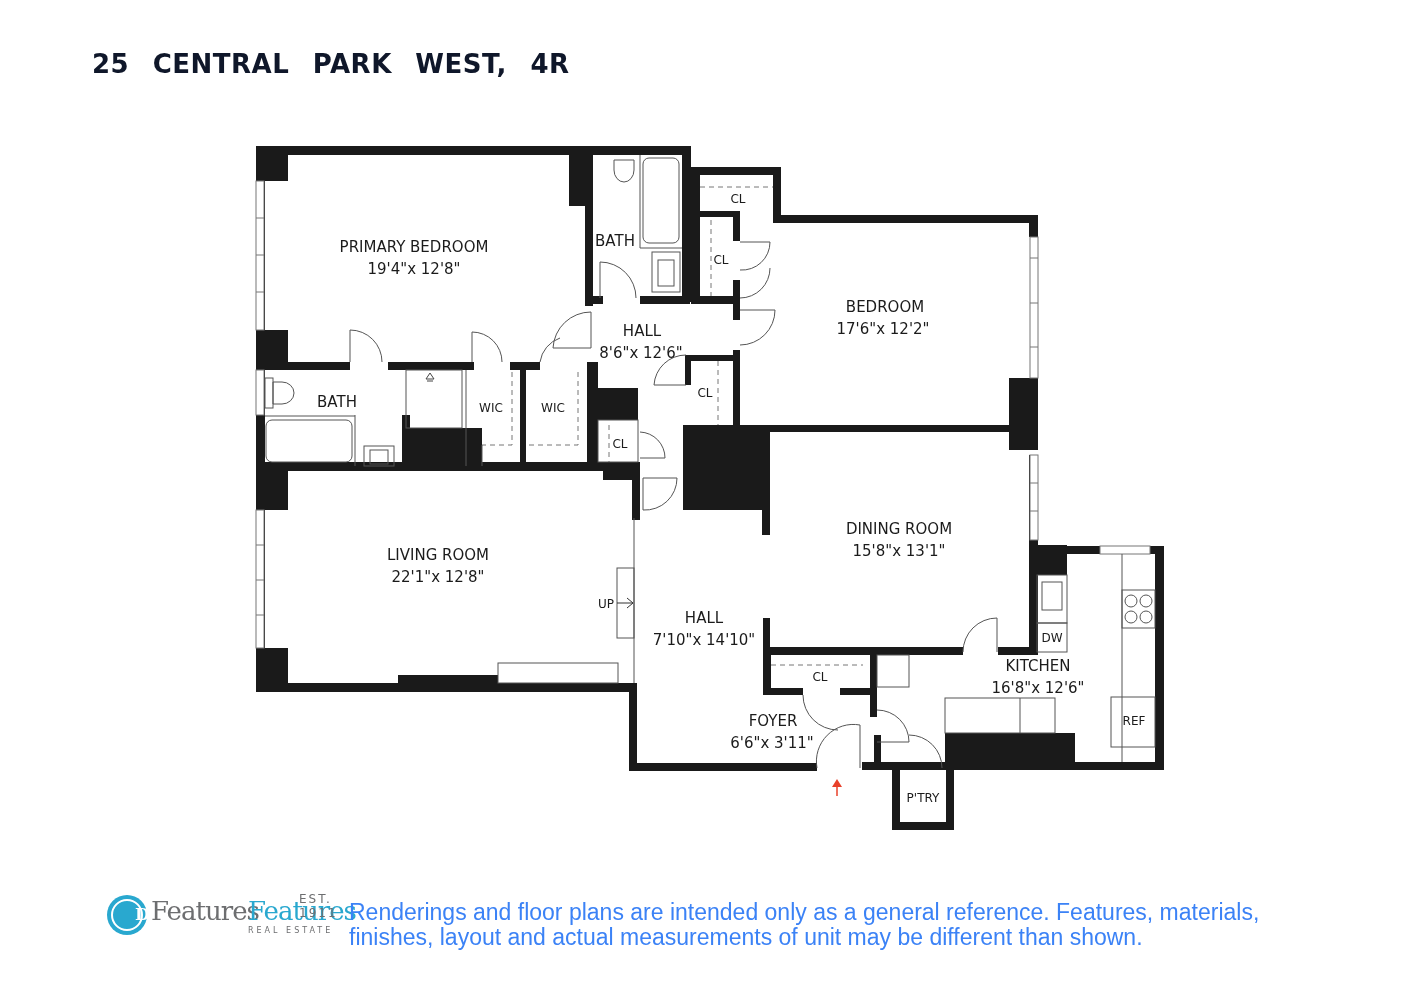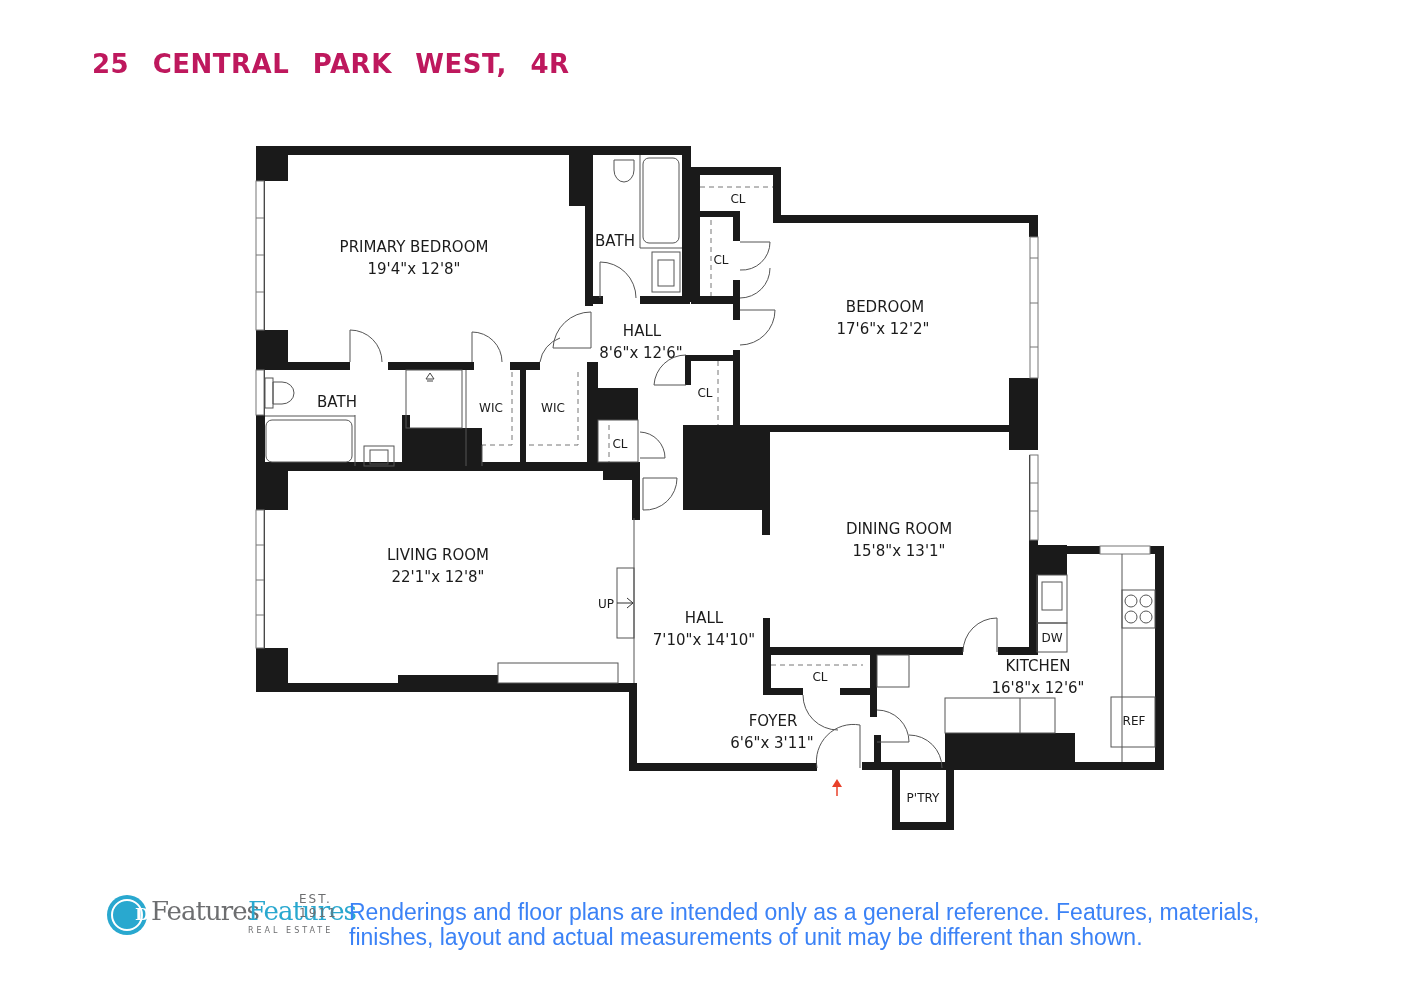--- a/index.html
+++ b/index.html
@@ -1,17 +1,17 @@
 <!DOCTYPE html>
 <html><head>
 <meta charset="utf-8">
 <style>
   html, body { margin: 0; padding: 0; background: #ffffff; }
   body { width: 1415px; height: 1000px; position: relative; overflow: hidden; font-family: "DejaVu Sans", sans-serif; }
-  .title { position: absolute; left: 92px; top: 49px; font-family: "DejaVu Sans", sans-serif; font-weight: bold; font-size: 26px; color: #be185d; word-spacing: 14px; letter-spacing: 0.5px; }
+  .title { position: absolute; left: 92px; top: 49px; font-family: "DejaVu Sans", sans-serif; font-weight: bold; font-size: 26px; color: #0f172a; word-spacing: 14px; letter-spacing: 0.5px; }
   .plan { position: absolute; left: 0; top: 0; }
   .room-label { font-family: "DejaVu Sans", sans-serif; font-size: 15px; fill: #1b1b1b; text-anchor: middle; }
   .room-dim { font-family: "DejaVu Sans", sans-serif; font-size: 15px; fill: #1b1b1b; text-anchor: middle; }
   .small-label { font-family: "DejaVu Sans", sans-serif; font-size: 12px; fill: #1b1b1b; text-anchor: middle; }
   .wall { fill: #1a1a1a; }
   .thin { fill: none; stroke: #555; stroke-width: 1; }
   .dash { fill: none; stroke: #777; stroke-width: 1; stroke-dasharray: 5 4; }
   .window { fill: #fff; stroke: #777; stroke-width: 1; }
   .logo { position: absolute; left: 107px; top: 895px; width: 230px; height: 44px; }
   .logo-mark { position: absolute; left: 0; top: 0; width: 40px; height: 40px; border-radius: 50%; background: #29a8cf; }

